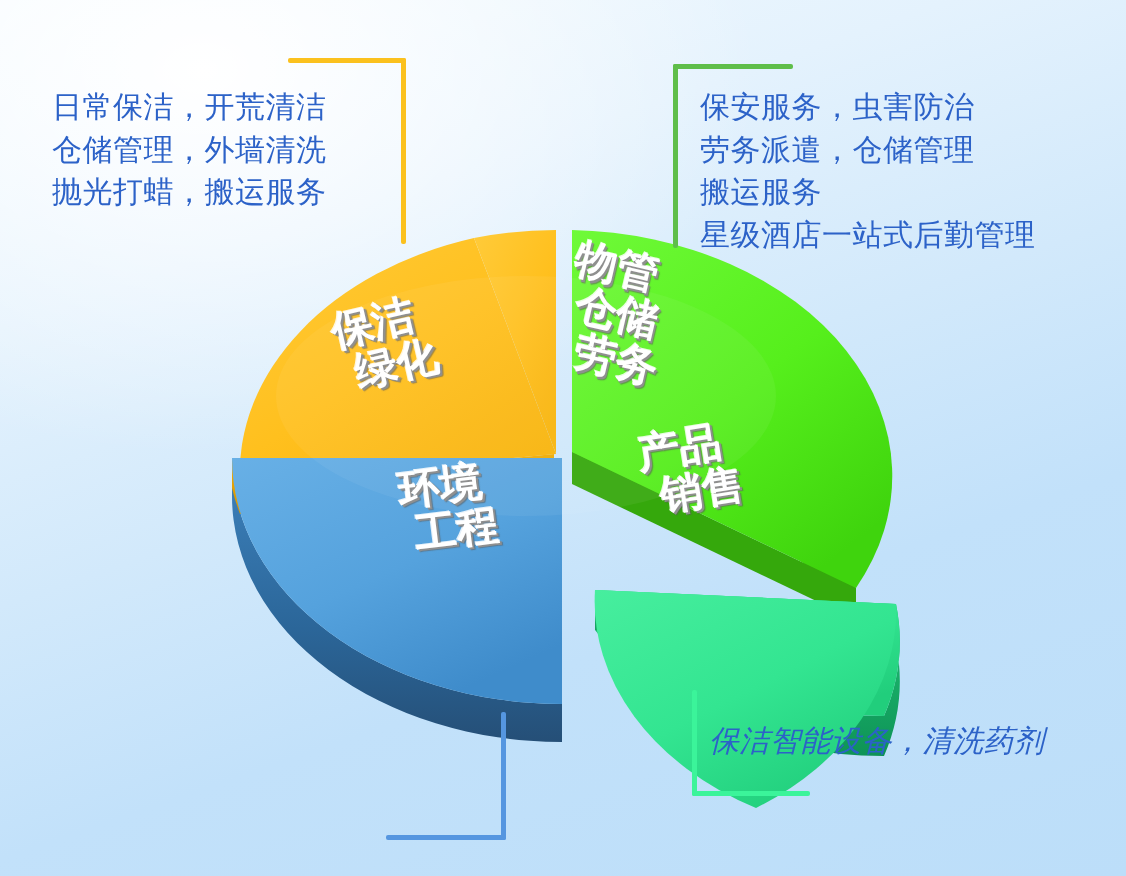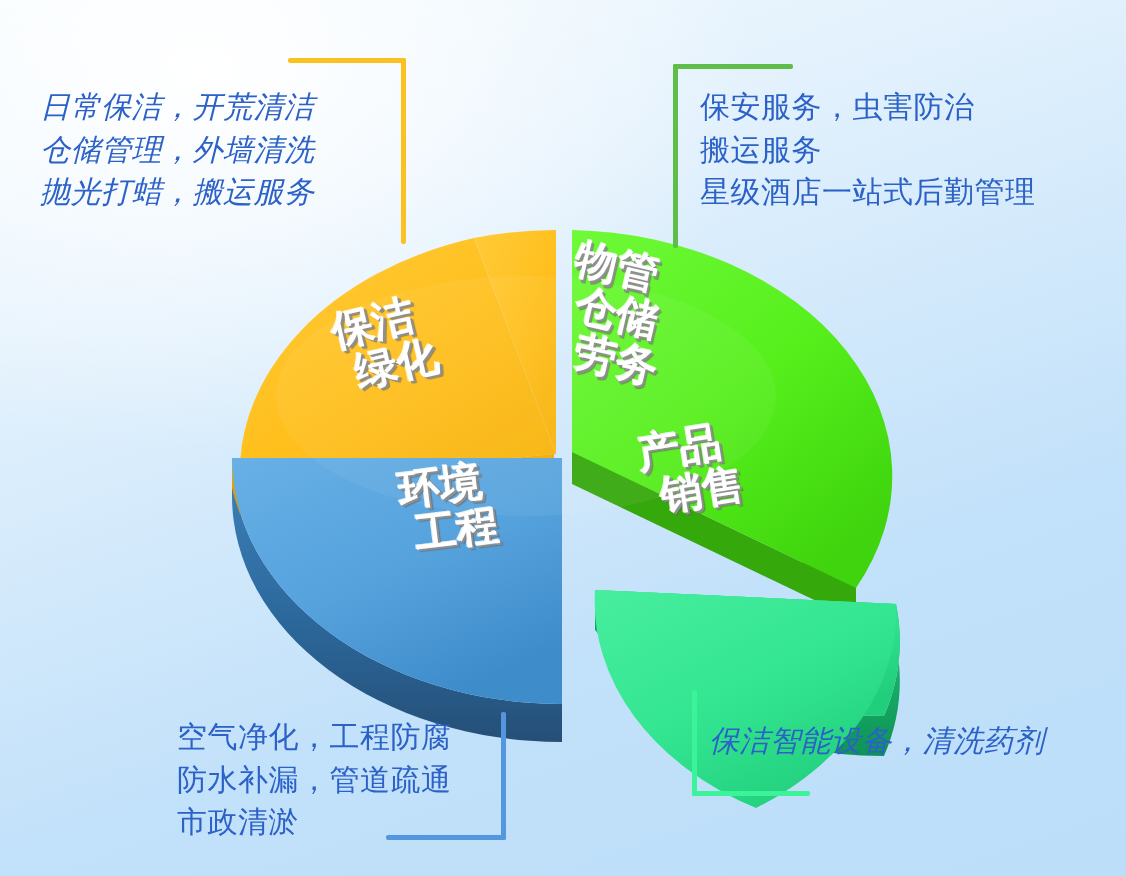--- a/index.html
+++ b/index.html
@@ -36,21 +36,21 @@
   
   .callout{
     position:absolute;
     color:#2C62C8;
     font-size:30px;
     line-height:1.42;
     letter-spacing:0.5px;
     white-space:nowrap;
   }
   .callout .line{display:block;}
-  #callout-tl{left:40px;top:86px;font-style:italic;}
+  #callout-tl{left:52px;top:86px;}
   #callout-tr{left:700px;top:86px;font-family:Liberation Serif, serif;}
   #callout-bl{left:177px;top:716px;}
   #callout-br{left:709px;top:720px;font-style:italic;}
 
   
   #pie-chart{position:absolute;left:196px;top:196px;width:740px;height:528px;}
   #pie-chart svg{display:block;width:740px;height:528px;overflow:visible;}
 
   
   .slice-label{
@@ -230,27 +230,23 @@
   </div>
 
   <div class="callout" id="callout-tl">
     <span class="line">日常保洁，开荒清洁</span>
     <span class="line">仓储管理，外墙清洗</span>
     <span class="line">抛光打蜡，搬运服务</span>
   </div>
 
   <div class="callout" id="callout-tr">
     <span class="line">保安服务，虫害防治</span>
+    <span class="line">劳务派遣，仓储管理</span>
     <span class="line">搬运服务</span>
     <span class="line">星级酒店一站式后勤管理</span>
   </div>
 
-  <div class="callout" id="callout-bl">
-    <span class="line">空气净化，工程防腐</span>
-    <span class="line">防水补漏，管道疏通</span>
-    <span class="line">市政清淤</span>
-  </div>
 
   <div class="callout" id="callout-br">
     <span class="line">保洁智能设备，清洗药剂</span>
   </div>
 
 </div>
 
 </body></html>

